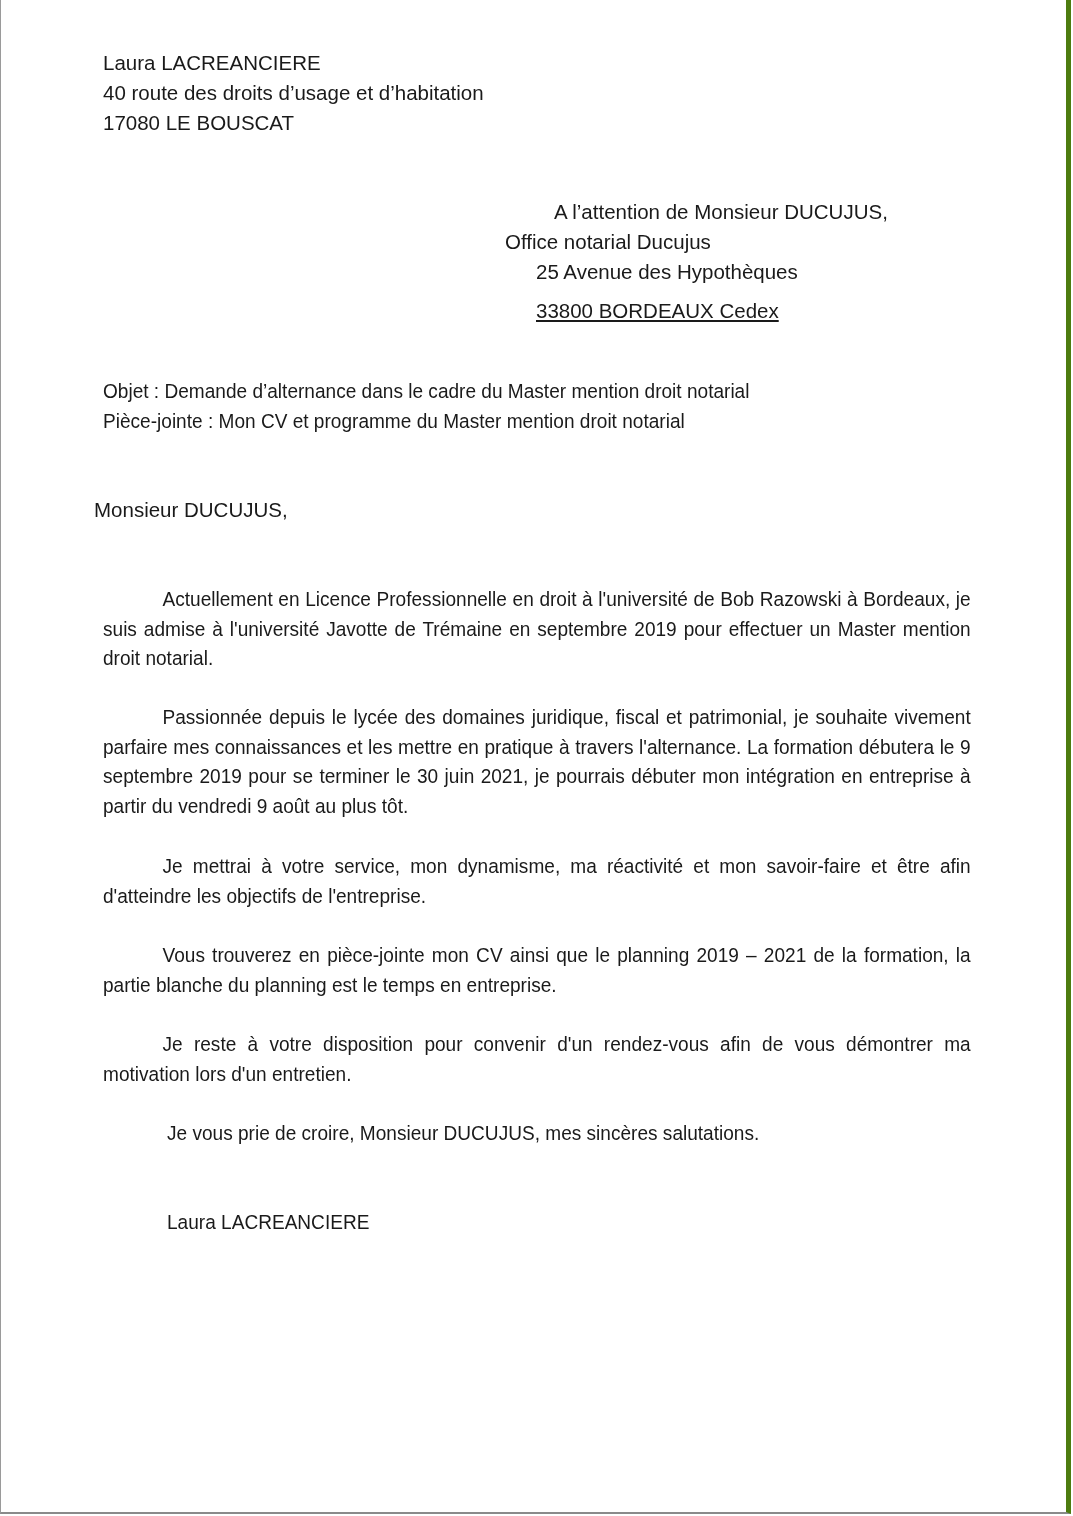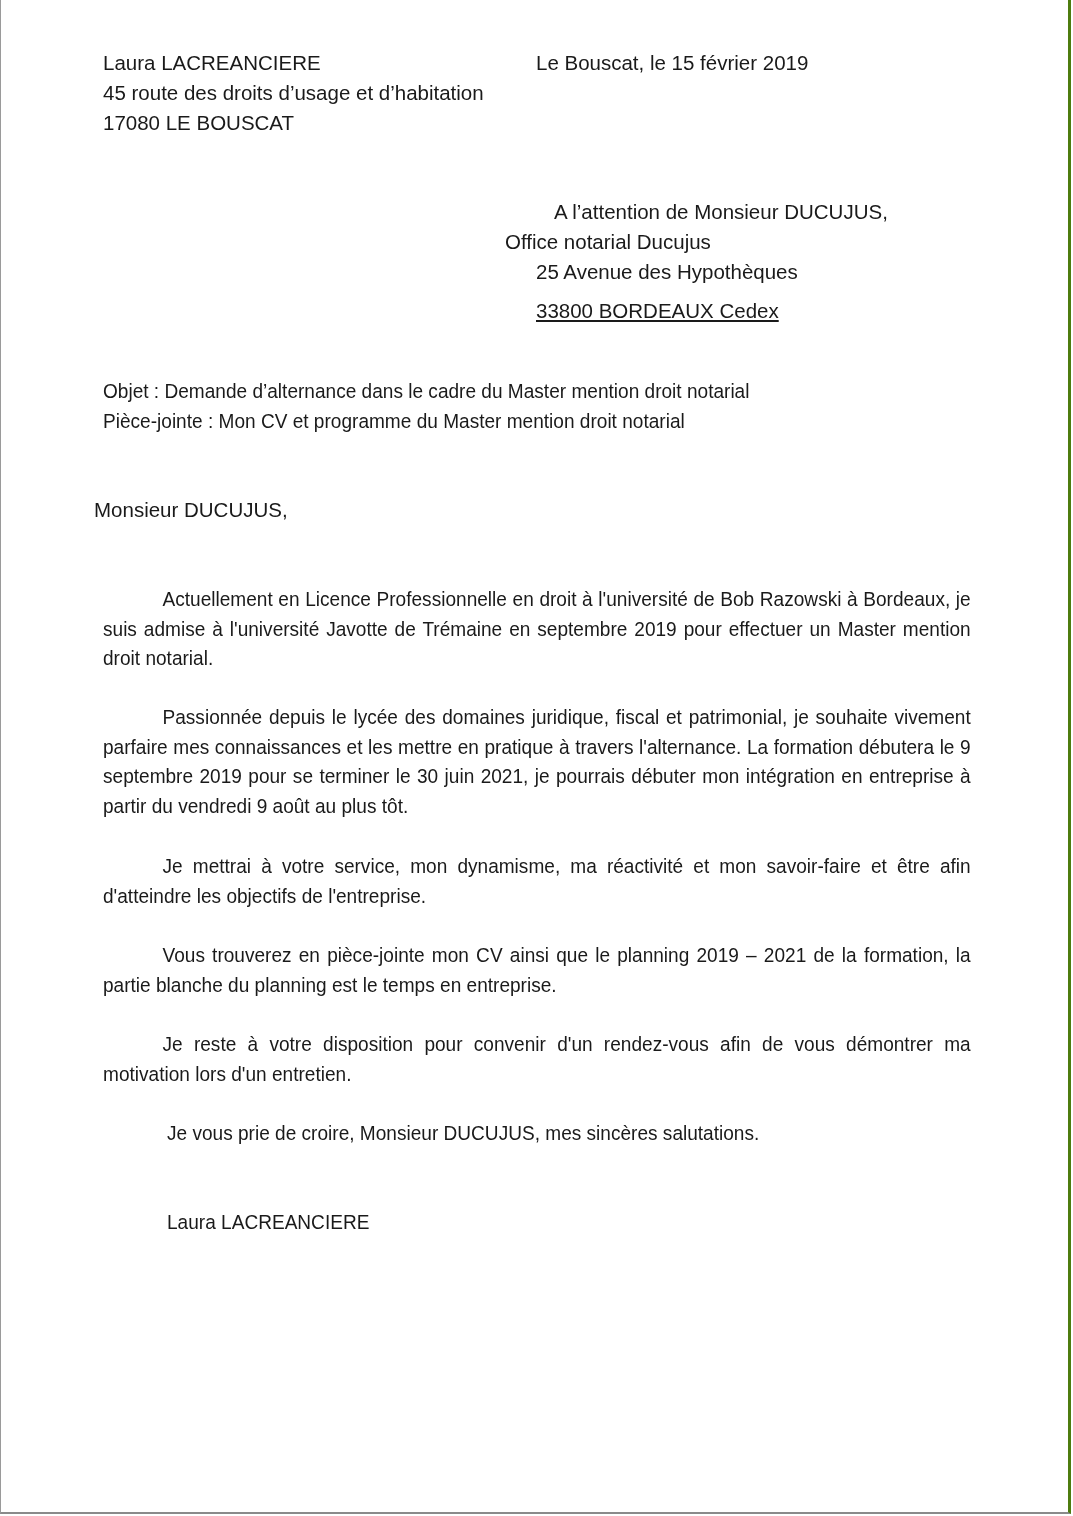--- a/index.html
+++ b/index.html
@@ -13,21 +13,21 @@
       overflow: hidden;
       font-family: "Liberation Sans", sans-serif;
       color: #1a1a1a;
     }
     .page {
       position: relative;
       width: 1071px;
       height: 1514px;
       background: #ffffff;
       border-left: 1px solid #9a9a9a;
-      border-right: 3px solid #4d7c0f;
+      border-right: 5px solid #4d7c0f;
       border-bottom: 2px solid #8a8a8a;
       box-sizing: border-box;
     }
     .line {
       position: absolute;
       font-size: 20.5px;
       line-height: 30px;
       white-space: nowrap;
     }
     .block {
@@ -54,25 +54,24 @@
       transform-origin: left top;
     }
   </style>
 </head>
 <body>
 
 <div class="page">
 
   <div class="block">
     <div class="line" style="left:102px; top:48px;">Laura LACREANCIERE</div>
-    <div class="line" style="left:102px; top:78px;">45 route des droits d’usage et d’habitation</div>
+    <div class="line" style="left:102px; top:78px;">40 route des droits d’usage et d’habitation</div>
     <div class="line" style="left:102px; top:108px;">17080 LE BOUSCAT</div>
   </div>
 
-  <div class="line" style="left:535px; top:48px;">Le Bouscat, le 15 février 2019</div>
 
   <div class="block">
     <div class="line" style="left:553px; top:197px;">A l’attention de Monsieur DUCUJUS,</div>
     <div class="line" style="left:504px; top:227px;">Office notarial Ducujus</div>
     <div class="line" style="left:535px; top:257px;">25 Avenue des Hypothèques</div>
     <div class="line" style="left:535px; top:296px;text-decoration:underline;">33800 BORDEAUX Cedex</div>
   </div>
 
   <div class="para-line" style="left:102px; top:376px;">Objet : Demande d’alternance dans le cadre du Master mention droit notarial</div>
   <div class="para-line" style="left:102px; top:406px;">Pièce-jointe : Mon CV et programme du Master mention droit notarial</div>

